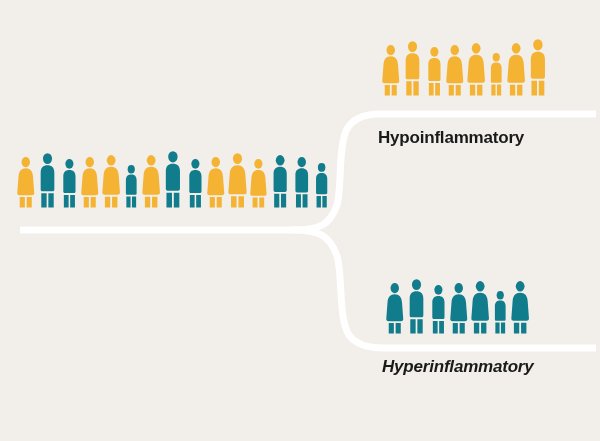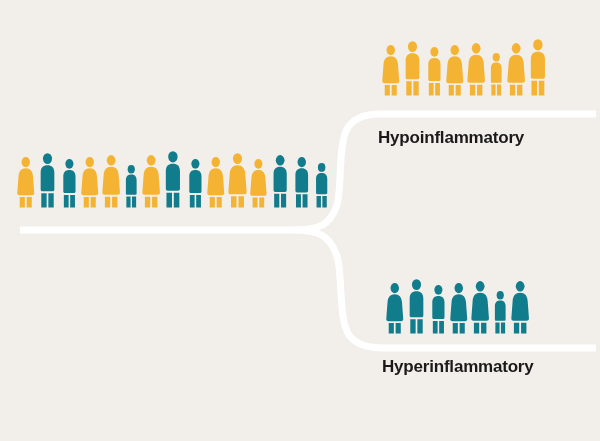--- a/index.html
+++ b/index.html
@@ -64,20 +64,21 @@
     top: 128px;
   }
   
   #group-hyper {
     left: 385px;
     top: 278px;
   }
   #label-hyper {
     left: 382px;
     top: 357px;
+    font-style: italic;
   }
 </style>
 </head>
 <body>
 
 <div id="infographic">
 
   <svg class="connector-layer" viewBox="0 0 600 441" width="600" height="441" xmlns="http://www.w3.org/2000/svg">
 
     <path d="M 20 230 L 292 230" fill="none" stroke="#FFFFFF" stroke-width="7" stroke-linecap="butt"></path>

